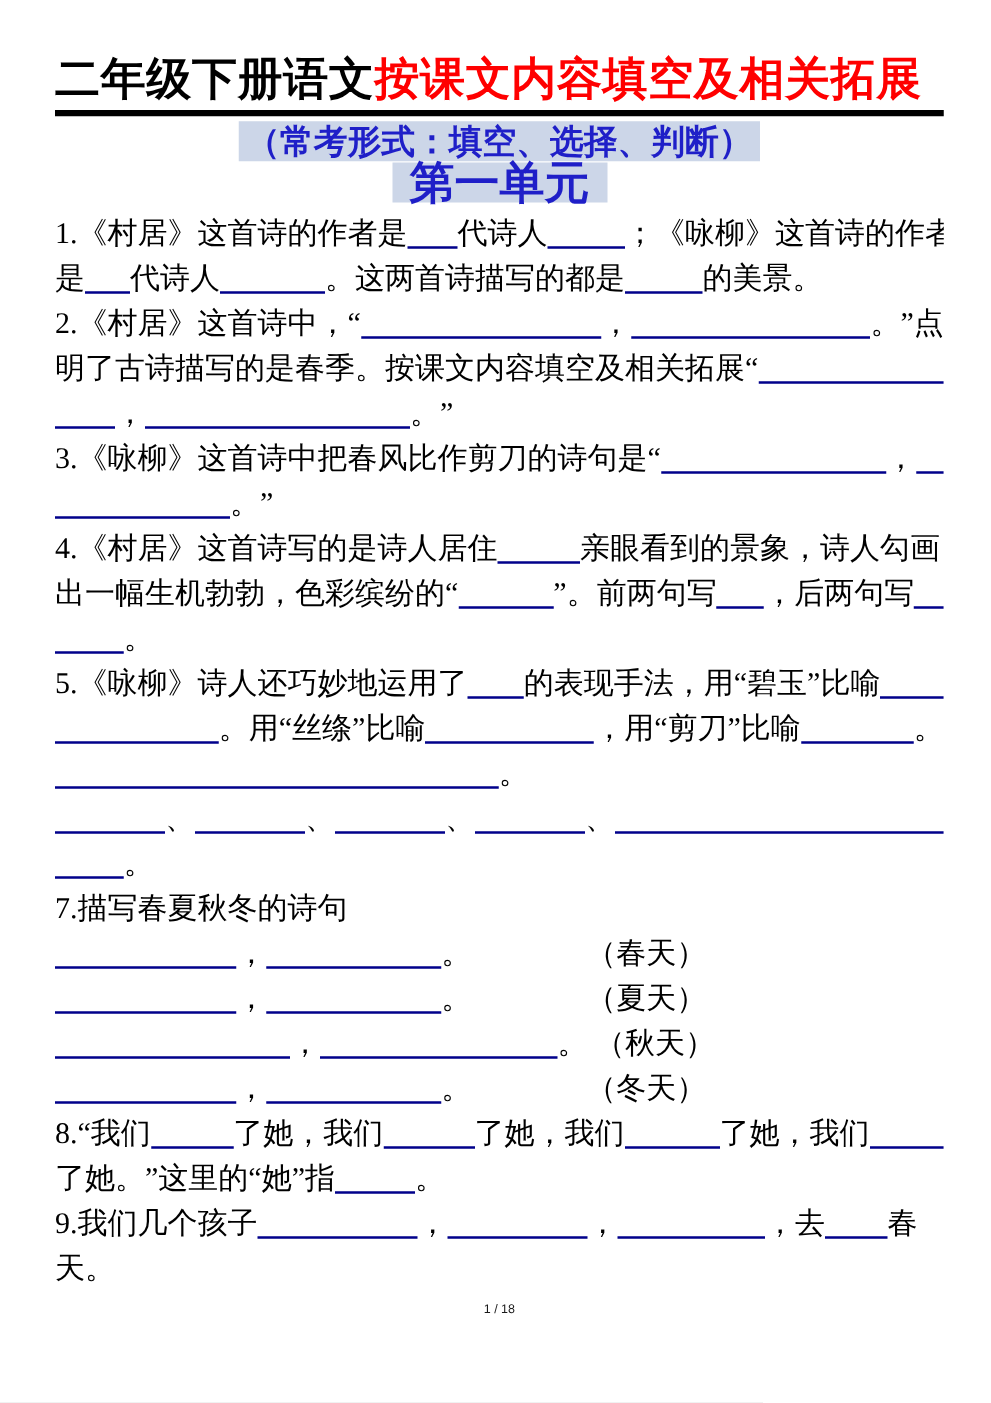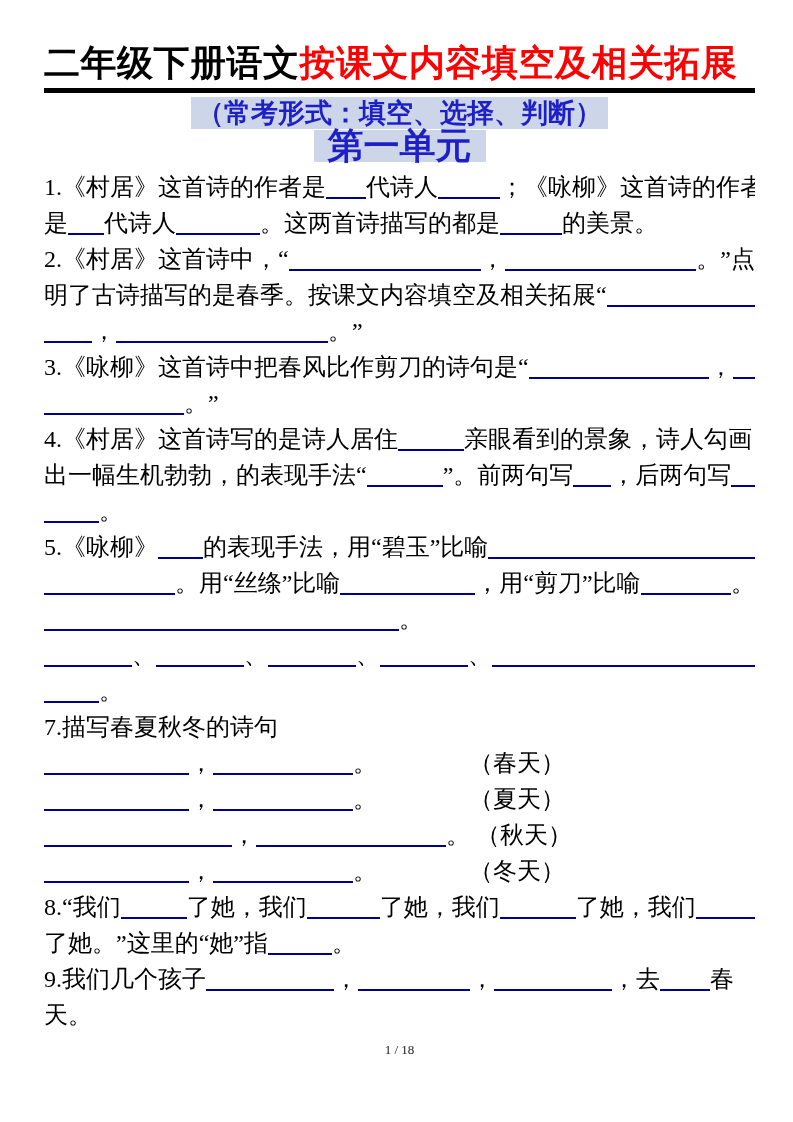--- a/index.html
+++ b/index.html
@@ -36,22 +36,22 @@
   }
   .tx{white-space:pre;flex:0 0 auto;line-height:1.05;}
   .tx.bold{font-weight:normal;margin-top:14px;}
   .blank{
     flex:0 0 auto;height:2px;border-bottom:2px solid var(--navy);
     margin-bottom:1px;
   }
   .blank.fill{flex:1 1 auto;}
   .gap{flex:0 0 auto;height:1px;}
   .footer{
-    text-align:center;font-size:13px;color:#1a1a1a;margin-top:9px;
-    font-family:Liberation Serif, serif;
+    text-align:center;font-size:10px;color:#1a1a1a;margin-top:9px;
+    font-family:Liberation Sans, sans-serif;
   }
 </style>
 </head>
 <body>
 
 <div class="page">
   <div class="content">
     <div class="title">
       <span class="t-black">二年级下册语文</span><span class="t-red">按课文内容填空及相关拓展</span>
     </div>
@@ -114,34 +114,35 @@
           <span class="tx">。”</span>
         </div>
         <div class="line">
           <span class="tx">4.</span>
           <span class="tx bold">《村居》</span>
           <span class="tx">这首诗写的是诗人居住</span>
           <span class="blank" style="width: 66px;"></span>
           <span class="tx">亲眼看到的景象，诗人勾画</span>
         </div>
         <div class="line">
-          <span class="tx">出一幅生机勃勃，的表现手法“</span>
+          <span class="tx">出一幅生机勃勃，色彩缤纷的“</span>
           <span class="blank" style="width: 76px;"></span>
           <span class="tx">”。前两句写</span>
           <span class="blank" style="width: 38px;"></span>
           <span class="tx">，后两句写</span>
           <span class="blank fill"></span>
         </div>
         <div class="line">
           <span class="blank" style="width: 55px;"></span>
           <span class="tx">。</span>
         </div>
         <div class="line">
           <span class="tx">5.</span>
           <span class="tx bold">《咏柳》</span>
+          <span class="tx">诗人还巧妙地运用了</span>
           <span class="blank" style="width: 45px;"></span>
           <span class="tx">的表现手法，用“碧玉”比喻</span>
           <span class="blank fill"></span>
         </div>
         <div class="line">
           <span class="blank" style="width: 131px;"></span>
           <span class="tx">。用“丝绦”比喻</span>
           <span class="blank" style="width: 135px;"></span>
           <span class="tx">，用“剪刀”比喻</span>
           <span class="blank fill"></span>

